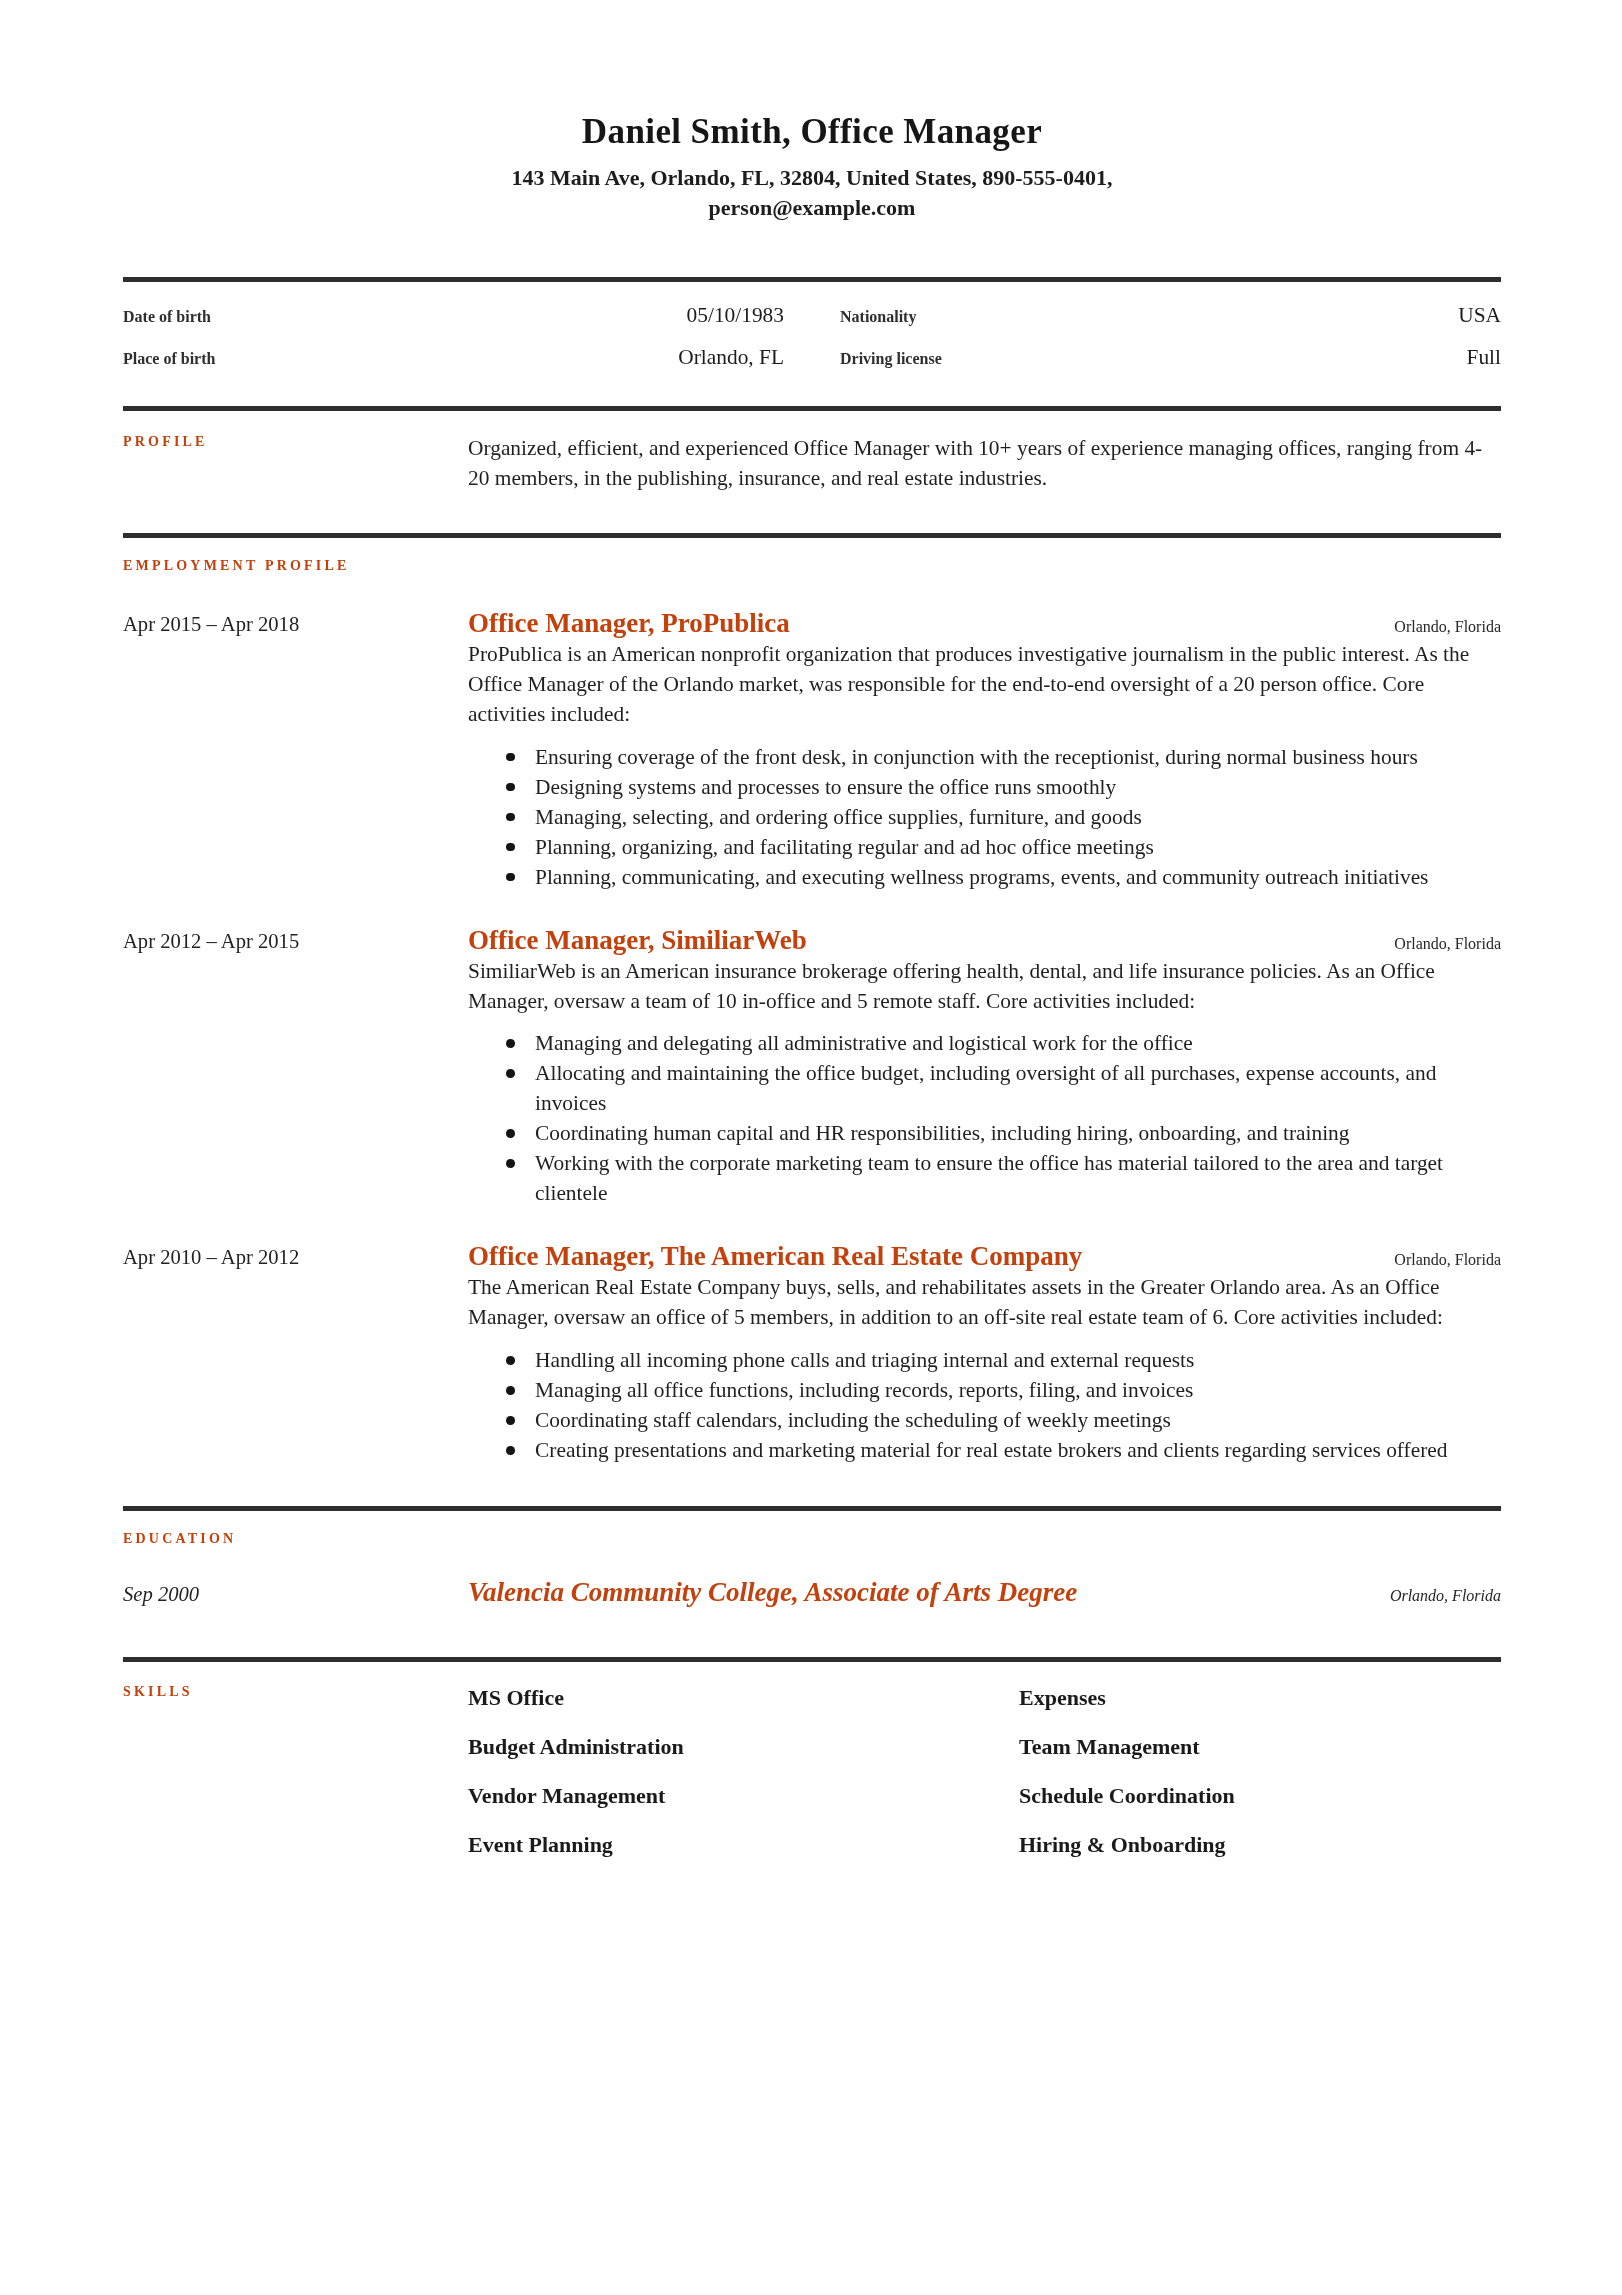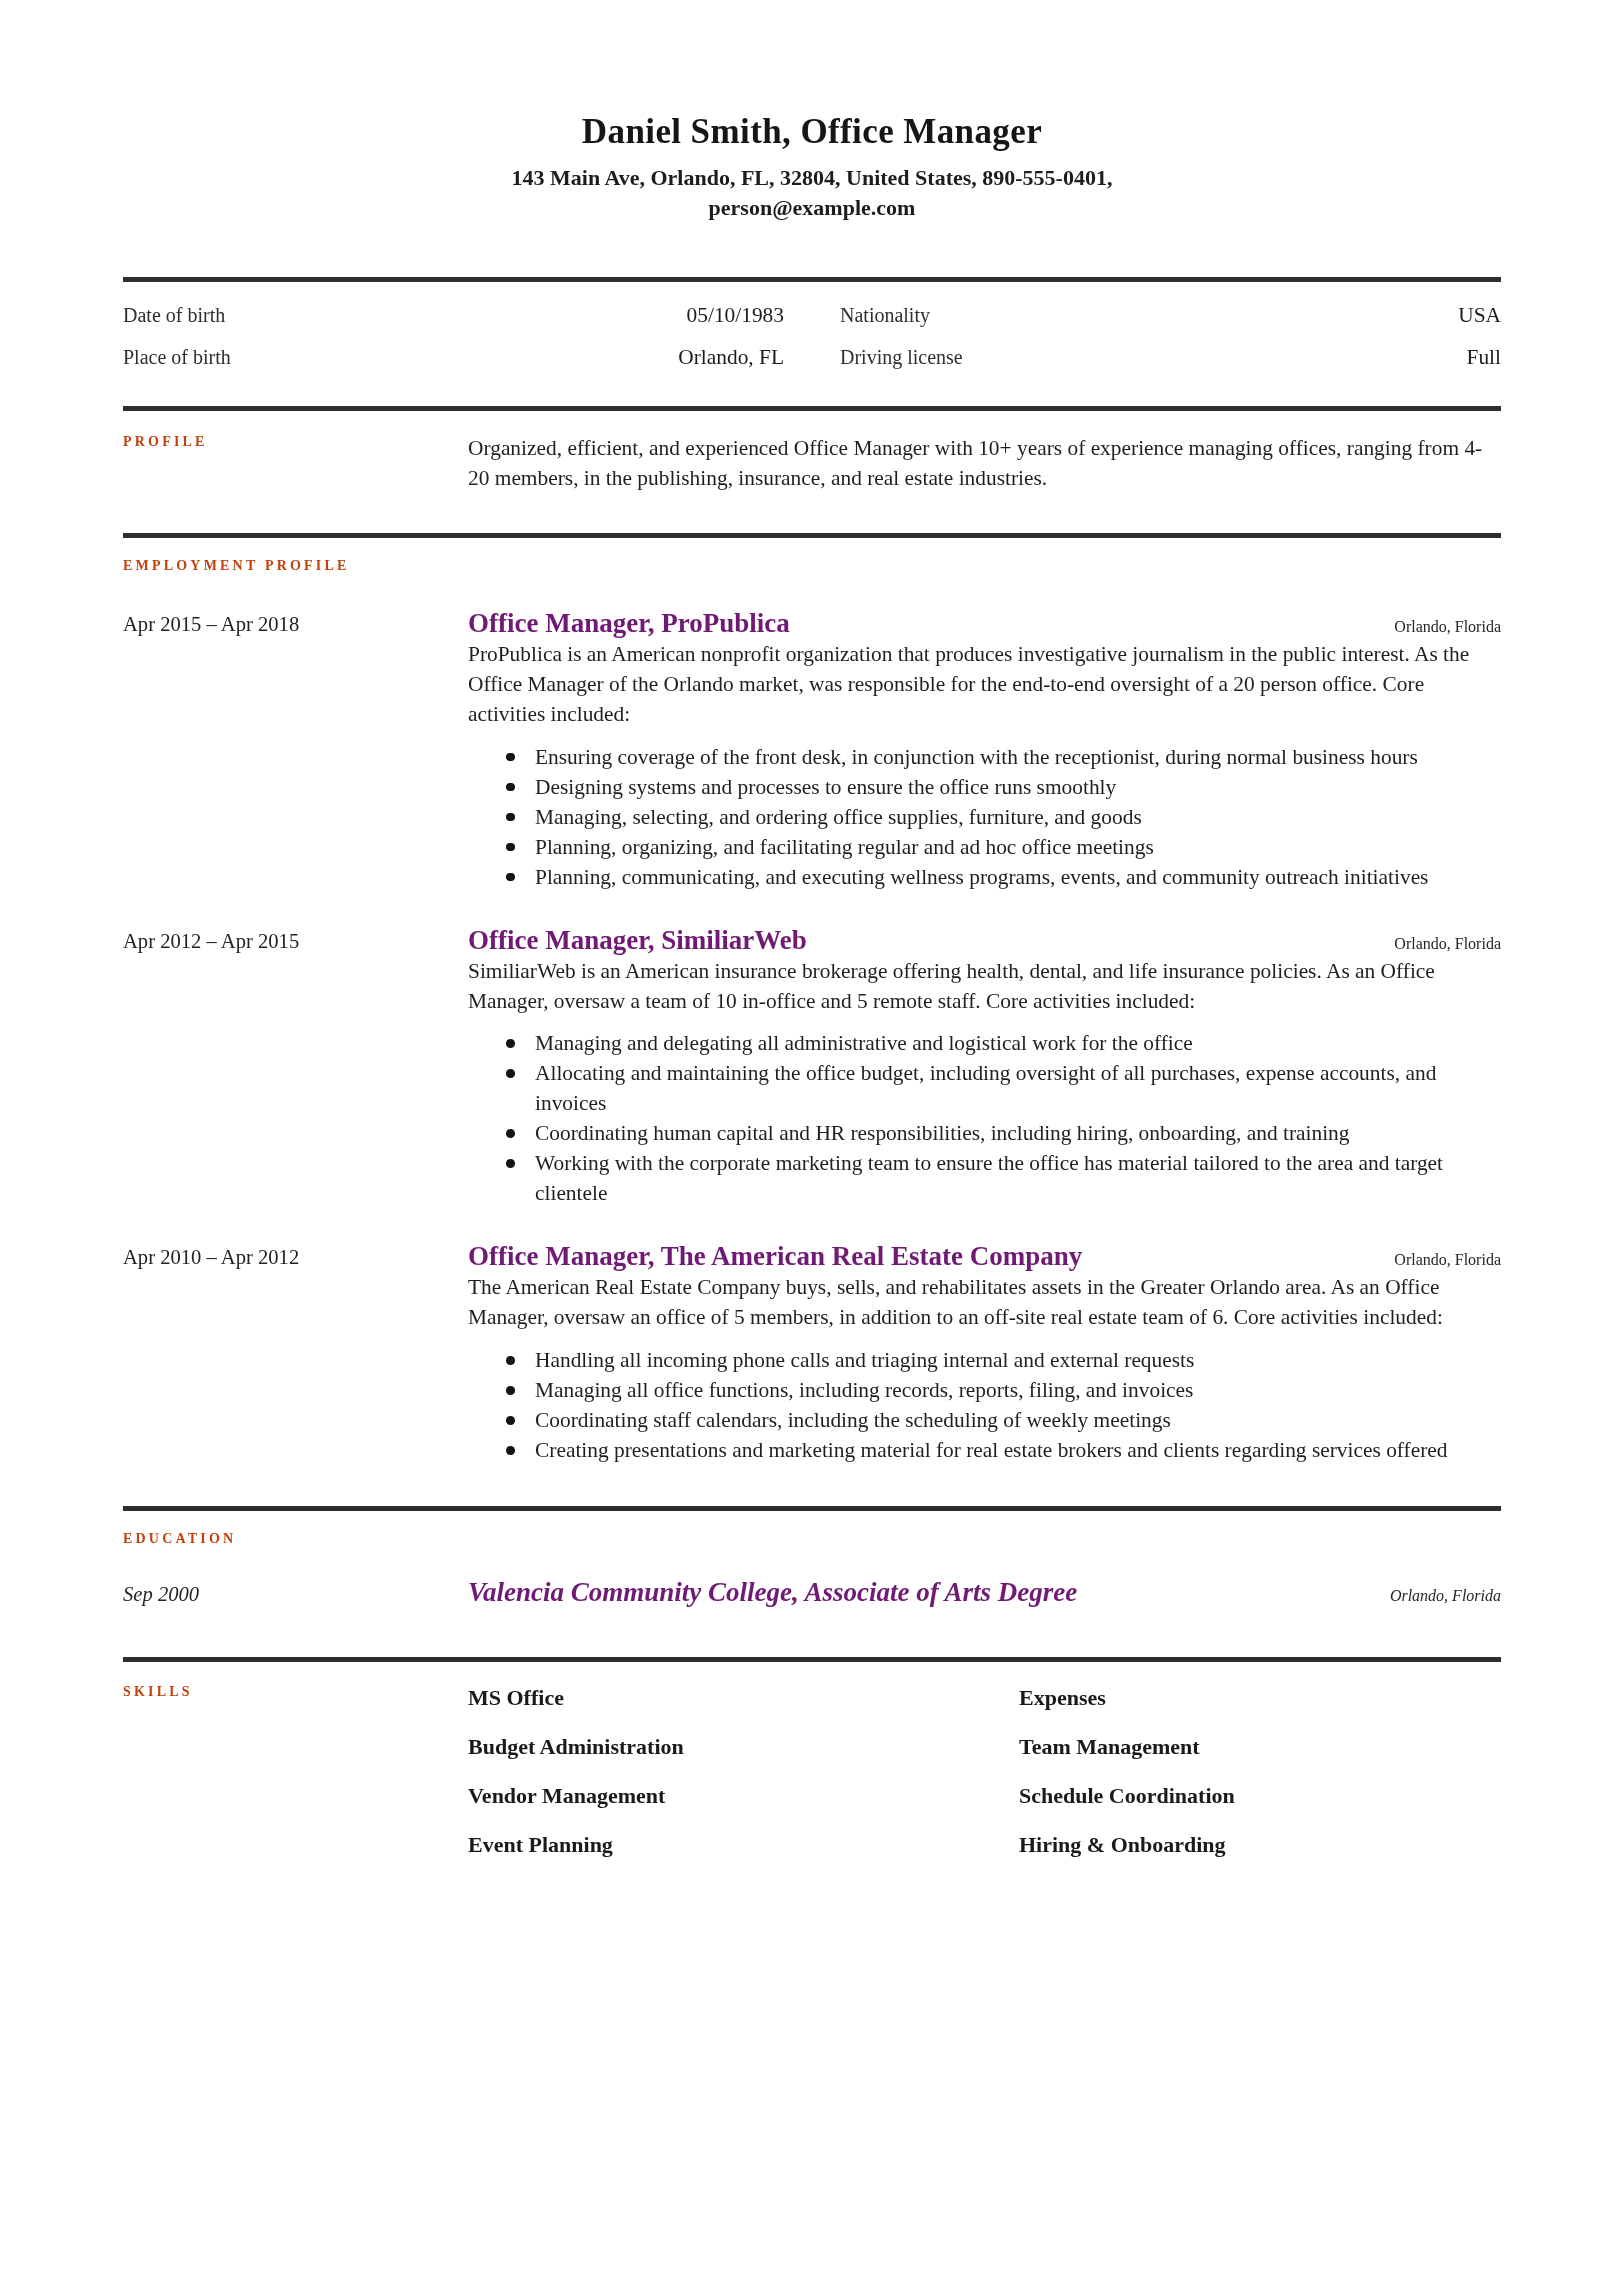--- a/index.html
+++ b/index.html
@@ -23,40 +23,40 @@
   .rule-r2 { margin-top:36px; }
   .rule-r3 { margin-top:40px; }
   .rule-r4 { margin-top:41px; }
   .rule-r5 { margin-top:49px; }
 
   
   .details { padding-top:20.6px; }
   .details-row { display:flex; gap:56px; }
   .details-row + .details-row { margin-top:17.4px; }
   .detail-pair { flex:1; display:flex; justify-content:space-between; align-items:baseline; }
-  .detail-label { font-size:20px; color:#2e2e2e; }
+  .detail-label { font-size:16px; color:#2e2e2e;font-weight:bold; }
   .detail-value { font-size:21.4px; color:#1c1c1c; }
 
   
   .section-row { display:flex; }
   .left-col { width:345px; flex-shrink:0; }
   .right-col { flex:1; }
   h2.section-heading {
     font-size:14px; font-weight:700; letter-spacing:3.2px; color:#c2410c; line-height:1.3;
   }
   .profile-row { margin-top:22px; }
   .body-text { font-size:21.4px; line-height:30px; color:#1f1f1f; }
 
   
   .employment-heading { margin-top:19px; }
   .entry { display:flex; margin-top:32px; }
   .entry-dates { width:345px; flex-shrink:0; font-size:20.6px; color:#222; padding-top:6.3px; }
   .entry-body { flex:1; }
   .entry-title-row { display:flex; justify-content:space-between; align-items:baseline; }
-  .entry-title { font-size:27px; font-weight:700; color:#701a75; line-height:32px; }
+  .entry-title { font-size:27px; font-weight:700; color:#c2410c; line-height:32px; }
   .entry-location { font-size:16px; color:#262626; white-space:nowrap; padding-left:16px; }
   .entry-desc { margin-top:0; }
   ul.bullets { list-style:none; margin-top:12.7px; }
   ul.bullets li { position:relative; padding-left:67px; font-size:21.4px; line-height:30px; color:#1f1f1f; }
   ul.bullets li::before {
     content:""; position:absolute; left:38px; top:11px;
     width:8.7px; height:8.7px; border-radius:50%; background:#141414;
   }
   .education-heading { margin-top:19px; }
   .education-entry { margin-top:28.5px;font-style:italic; }

